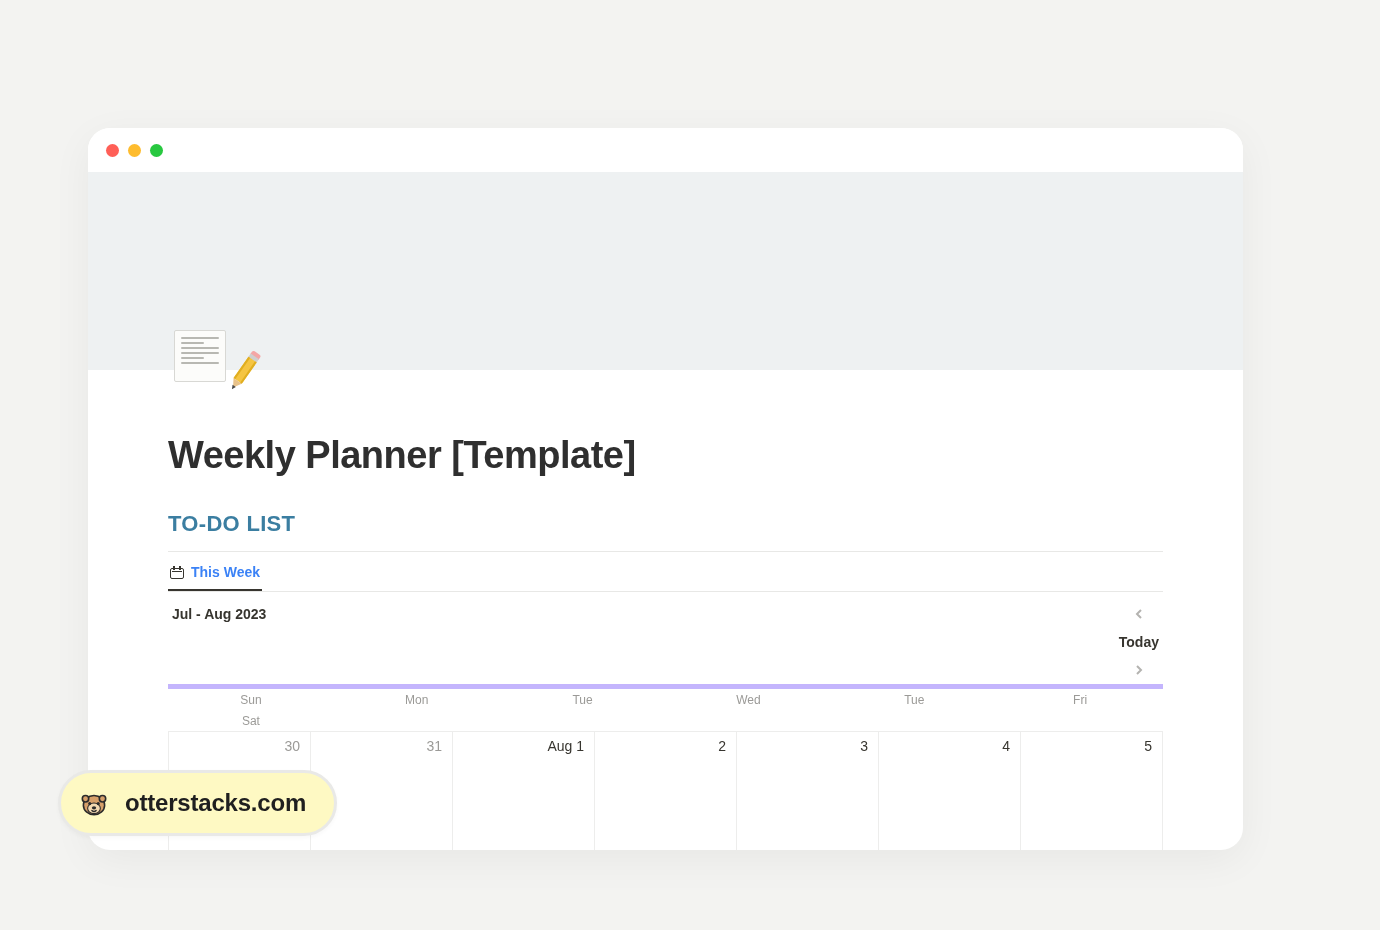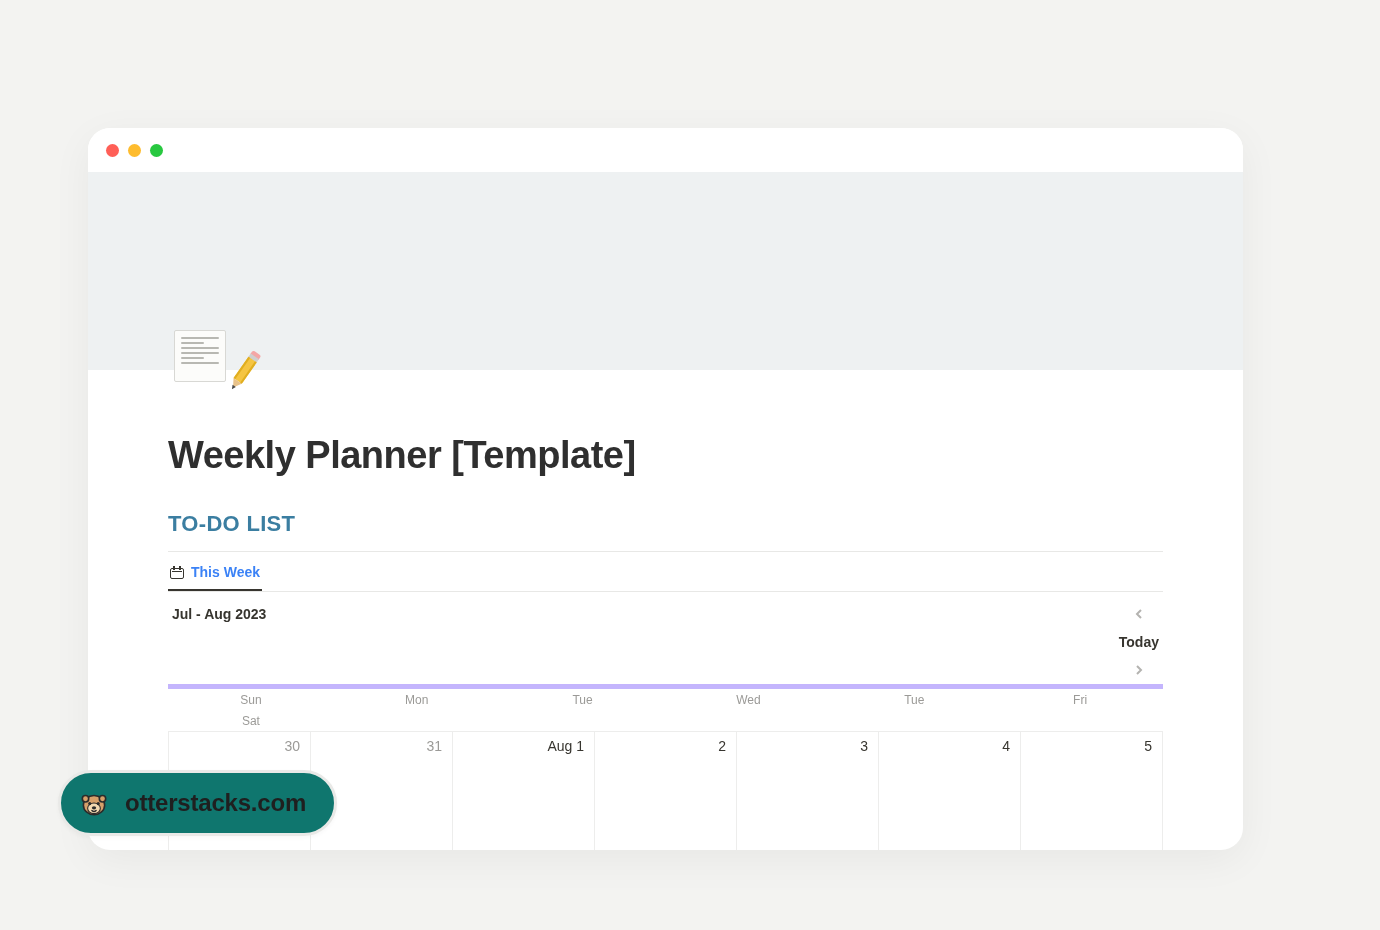--- a/index.html
+++ b/index.html
@@ -192,21 +192,21 @@
   }
   .day-num.muted { color:#9b9a97; }
 
   
   .pill {
     position:absolute;
     left: 58px;
     bottom: 94px;
     height: 66px;
     padding: 0 28px 0 16px;
-    background: #0f766e;
+    background: #fef9c3;
     border: 3px solid #e9e9e7;
     border-radius: 38px;
     display:flex; align-items:center; gap: 14px;
     box-shadow: 0 2px 4px rgba(0,0,0,0.03);
   }
   .pill .otter {
     width: 34px; height: 34px;
   }
   .pill .text {
     font-size: 24px; font-weight: 800; color:#1f1f1f; letter-spacing: -0.2px;

